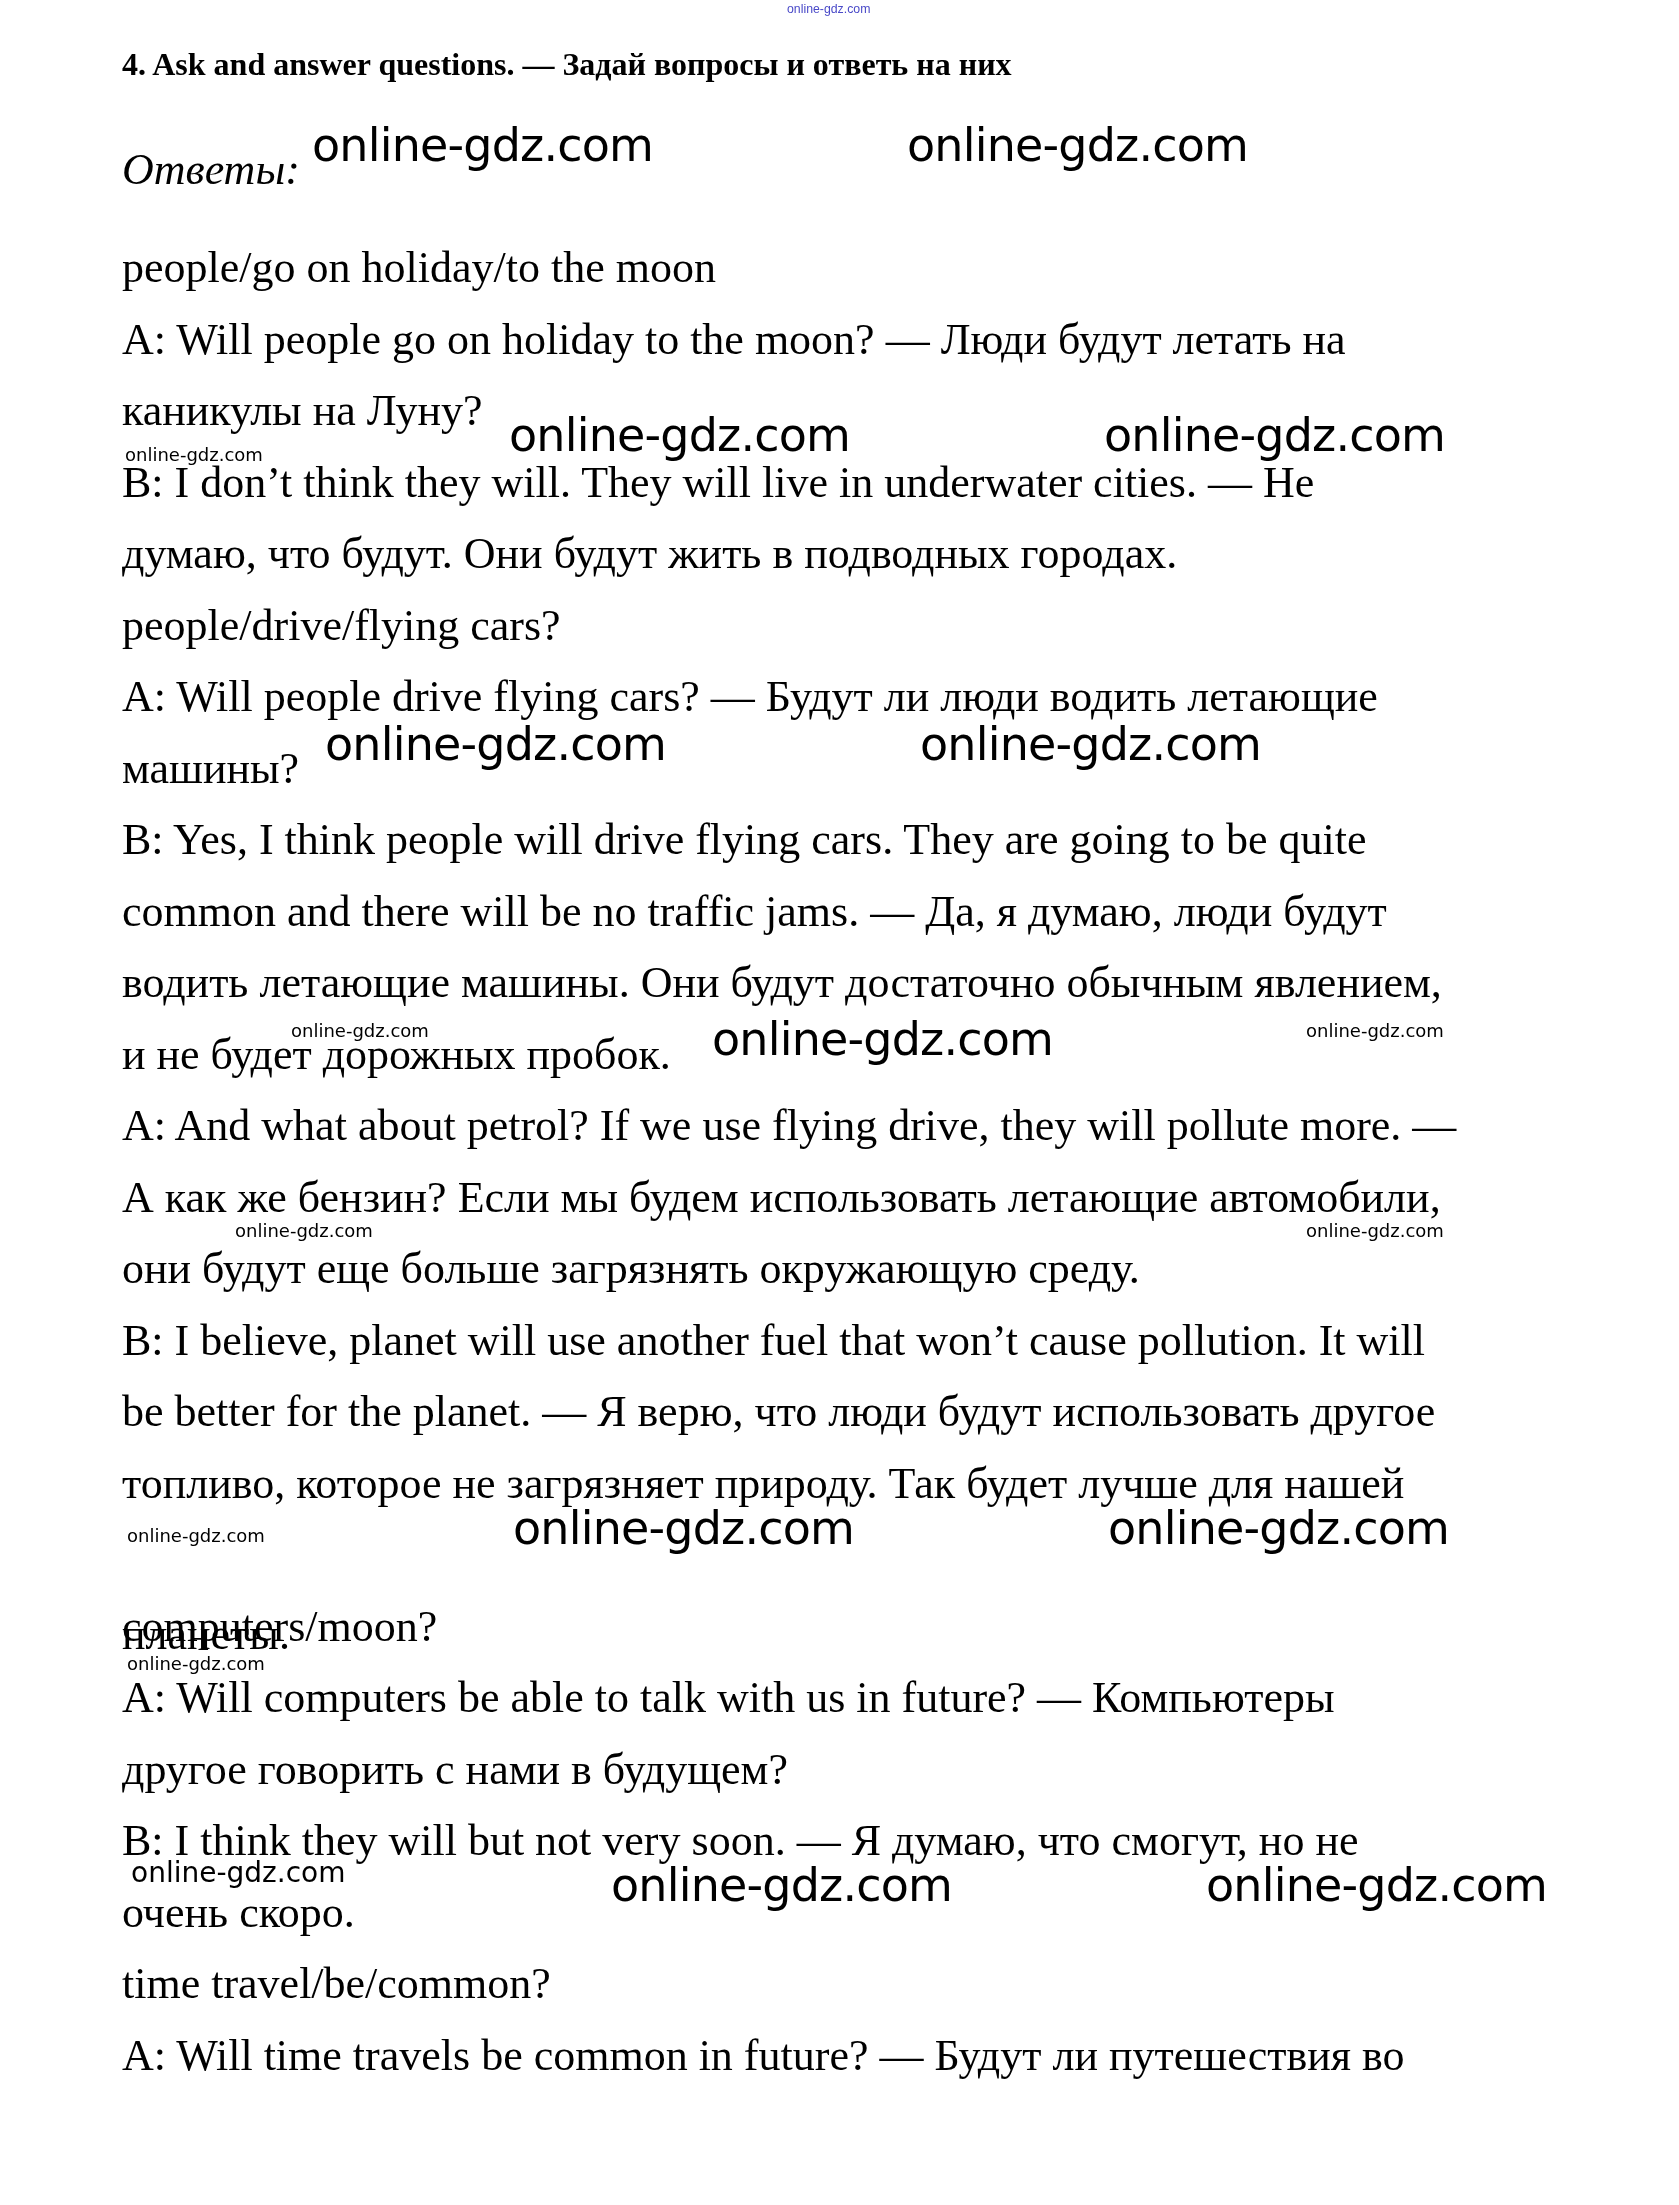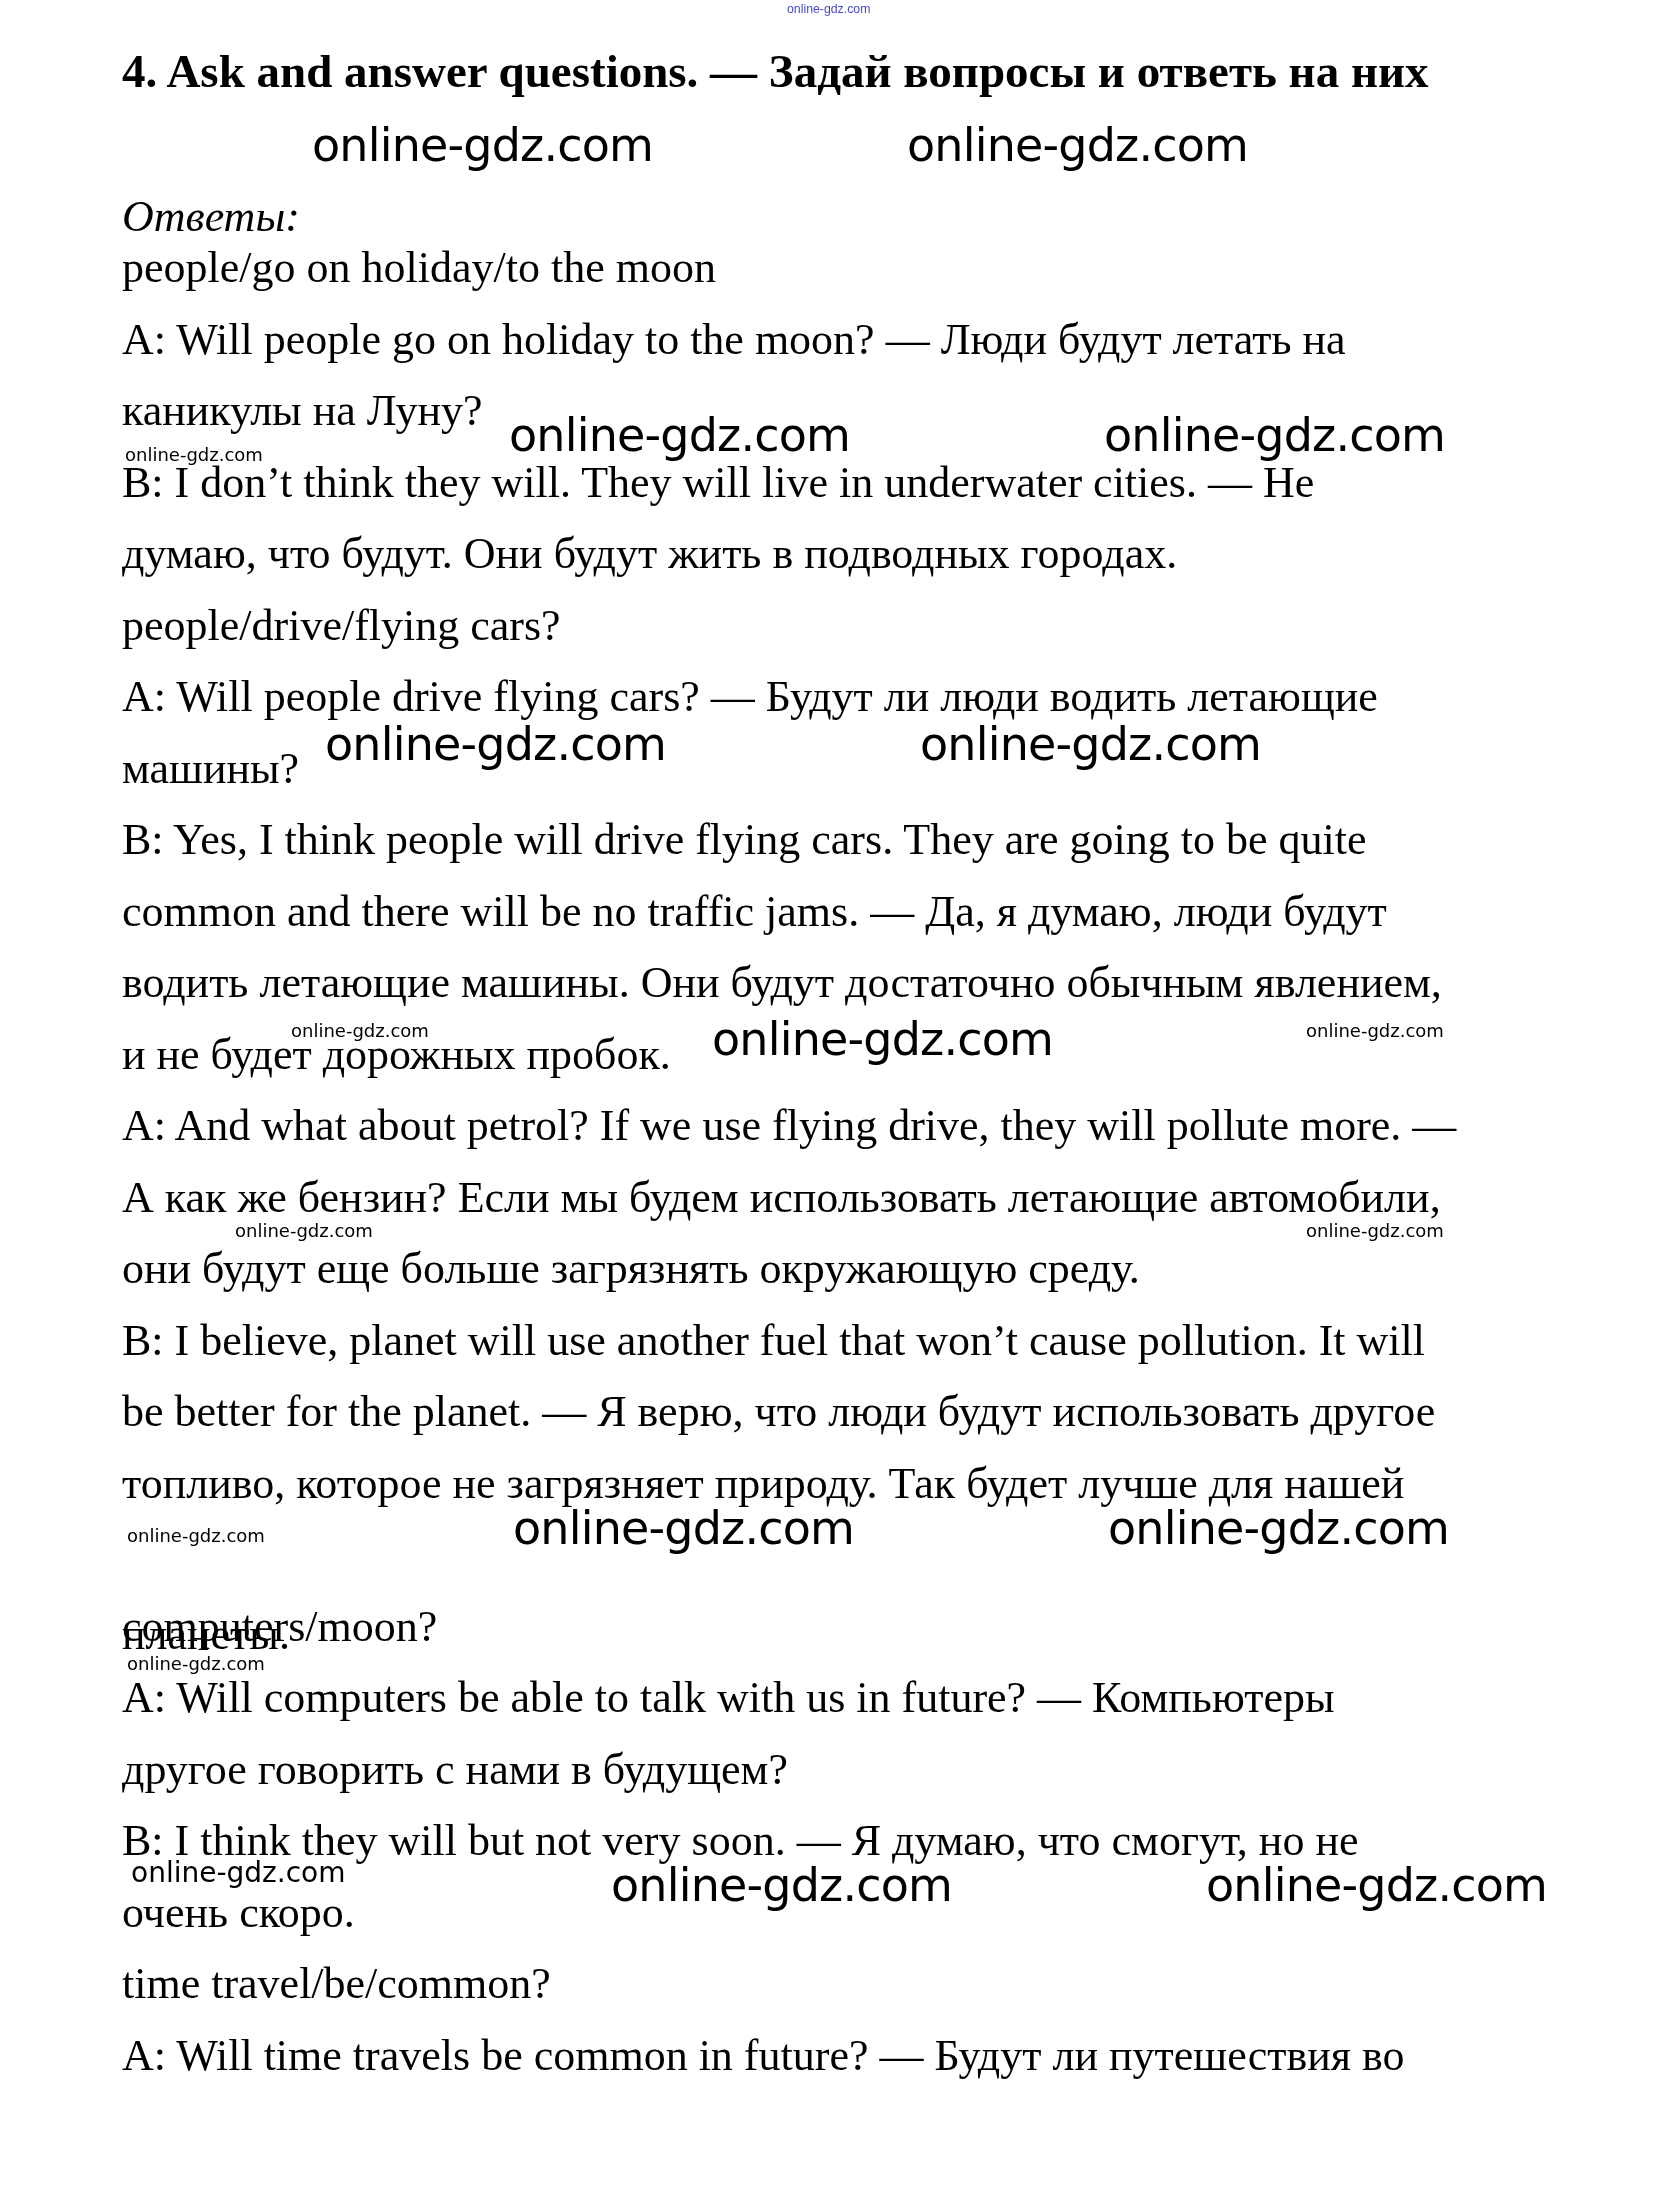--- a/index.html
+++ b/index.html
@@ -23,34 +23,33 @@
       font-size: 12.3px;
       color: #4a4ac8;
       letter-spacing: 0;
     }
     .heading {
       position: absolute;
       left: 122px;
       top: 48px;
       font-family: "Liberation Serif", serif;
       font-weight: bold;
-      font-size: 47px;
+      font-size: 32px;
       line-height: 1;
       white-space: nowrap;
     }
     .answers-label {
       position: absolute;
       left: 122px;
       top: 148px;
       font-family: "Liberation Serif", serif;
       font-style: italic;
       font-size: 44px;
       line-height: 1;
       white-space: nowrap;
-      margin-top: 47px;
     }
     .line {
       position: absolute;
       left: 122px;
       font-family: "Liberation Serif", serif;
       font-size: 44px;
       line-height: 1;
       white-space: nowrap;
     }
     .wm {

